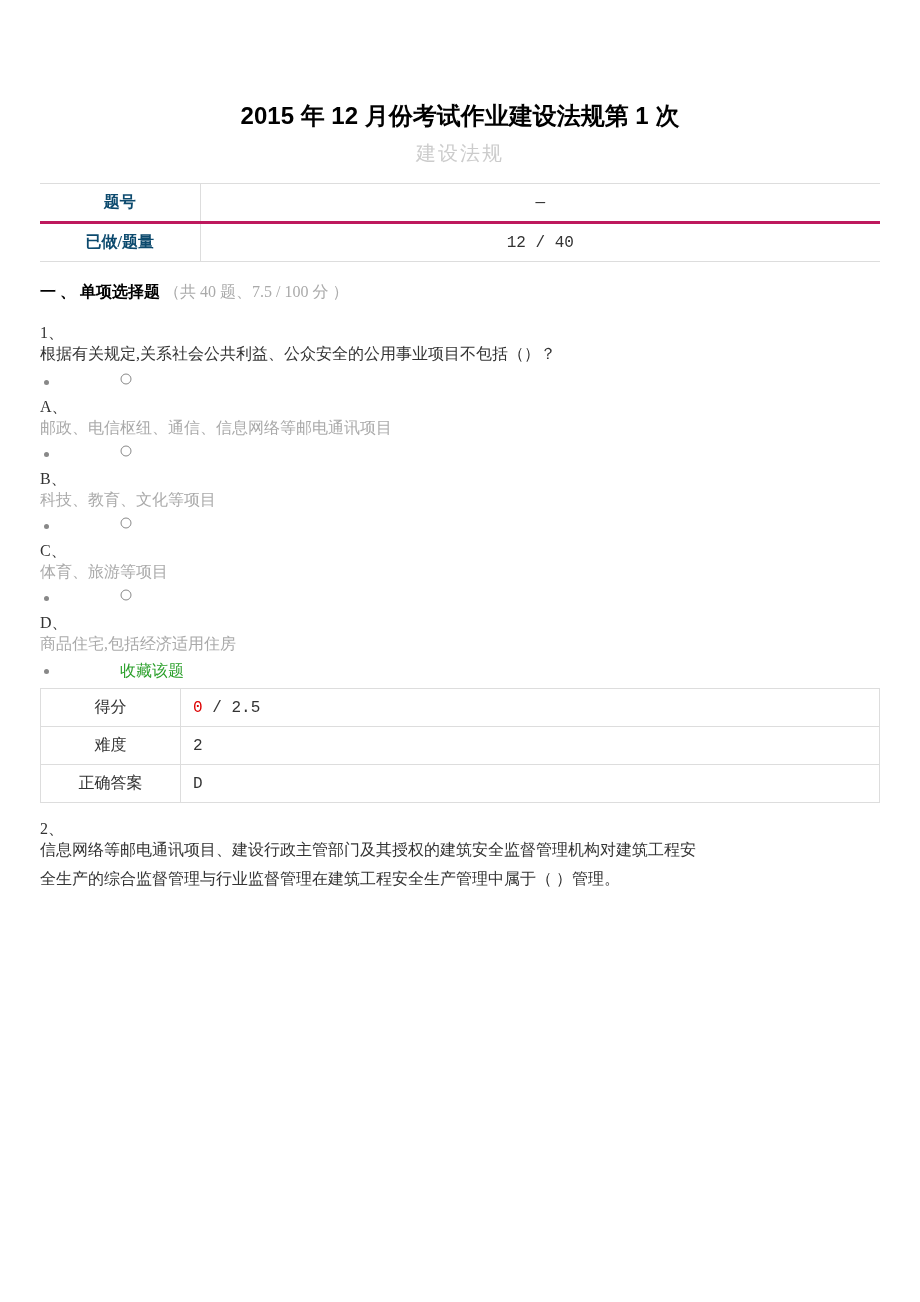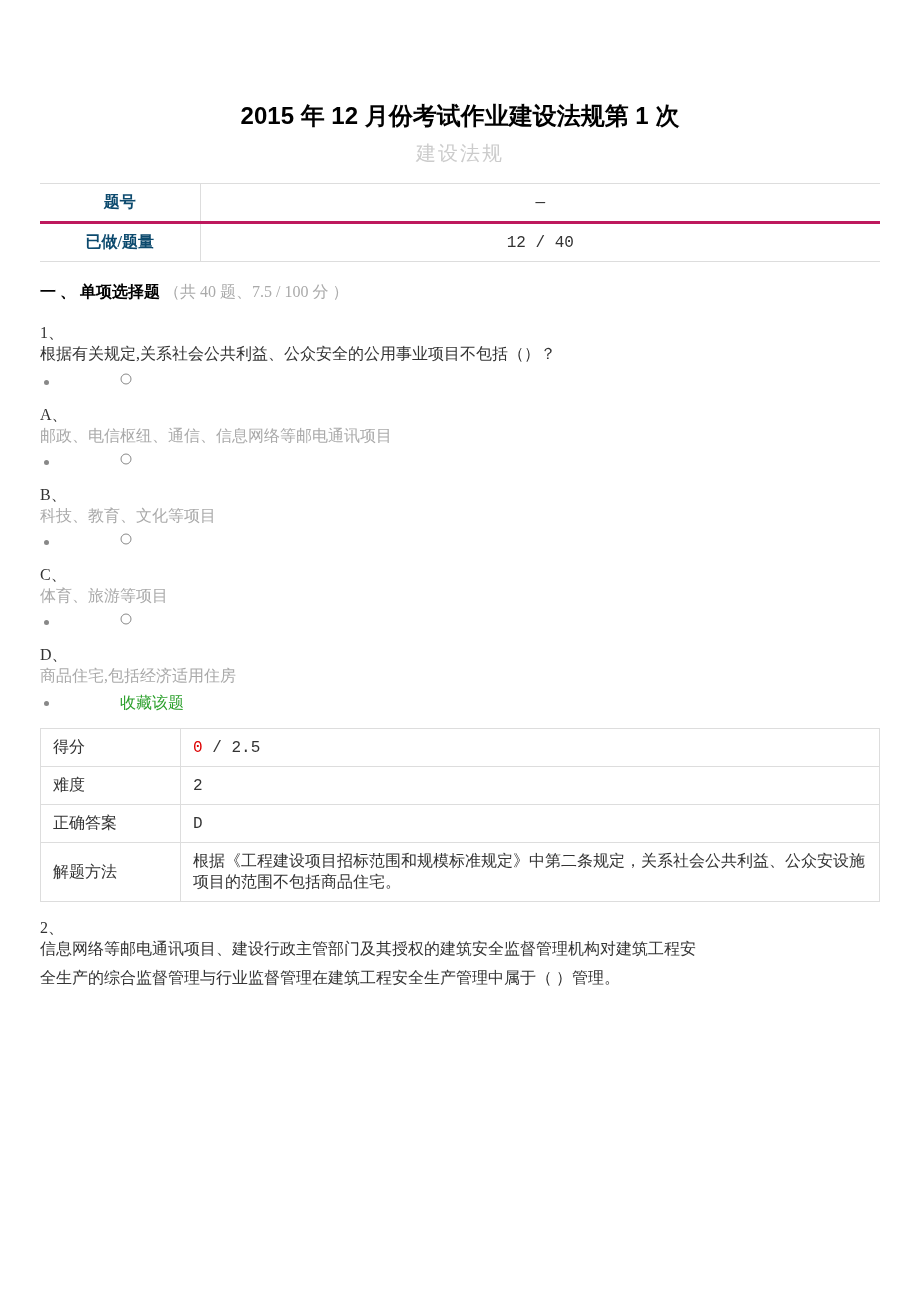--- a/index.html
+++ b/index.html
@@ -64,21 +64,21 @@
     }
     .question-text {
       color: #333;
       margin-bottom: 8px;
     }
     .option-row {
       list-style: disc;
       margin-left: 0;
       padding-left: 20px;
       margin-top: 6px;
-      margin-bottom: 14px;
+      margin-bottom: 6px;
     }
     .option-row li::marker { color: #888; }
     .radio-ph {
       display: inline-block;
       width: 12px;
       height: 12px;
       margin-left: 60px;
       margin-bottom: 2px;
     }
     .radio-ph svg { display: block; }
@@ -101,20 +101,21 @@
       border-collapse: collapse;
       margin-bottom: 16px;
     }
     .result-table td {
       border: 1px solid #ddd;
       padding: 8px 12px;
       vertical-align: middle;
     }
     .result-table .rlabel {
       width: 140px;
+      text-align: center;
       color: #333;
     }
     .result-table .rvalue {
       color: #333;
     }
     .score-zero { color: #d00; }
     .mono { font-family: "Courier New", monospace; }
   </style>
 </head>
 <body>
@@ -207,22 +208,18 @@
     </td>
   </tr>
   <tr>
     <td class="rlabel">难度</td>
     <td class="rvalue mono">2</td>
   </tr>
   <tr>
     <td class="rlabel">正确答案</td>
     <td class="rvalue mono">D</td>
   </tr>
-  <tr>
-    <td class="rlabel">解题方法</td>
-    <td class="rvalue">根据《工程建设项目招标范围和规模标准规定》中第二条规定，关系社会公共利益、公众安设施项目的范围不包括商品住宅。</td>
-  </tr>
 </tbody>
   </table>
 
 <div class="question-num">2、</div>
 <div class="question-text">信息网络等邮电通讯项目、建设行政主管部门及其授权的建筑安全监督管理机构对建筑工程安</div>
 <div class="question-text">全生产的综合监督管理与行业监督管理在建筑工程安全生产管理中属于（  ）管理。</div>
 
 </body></html>

